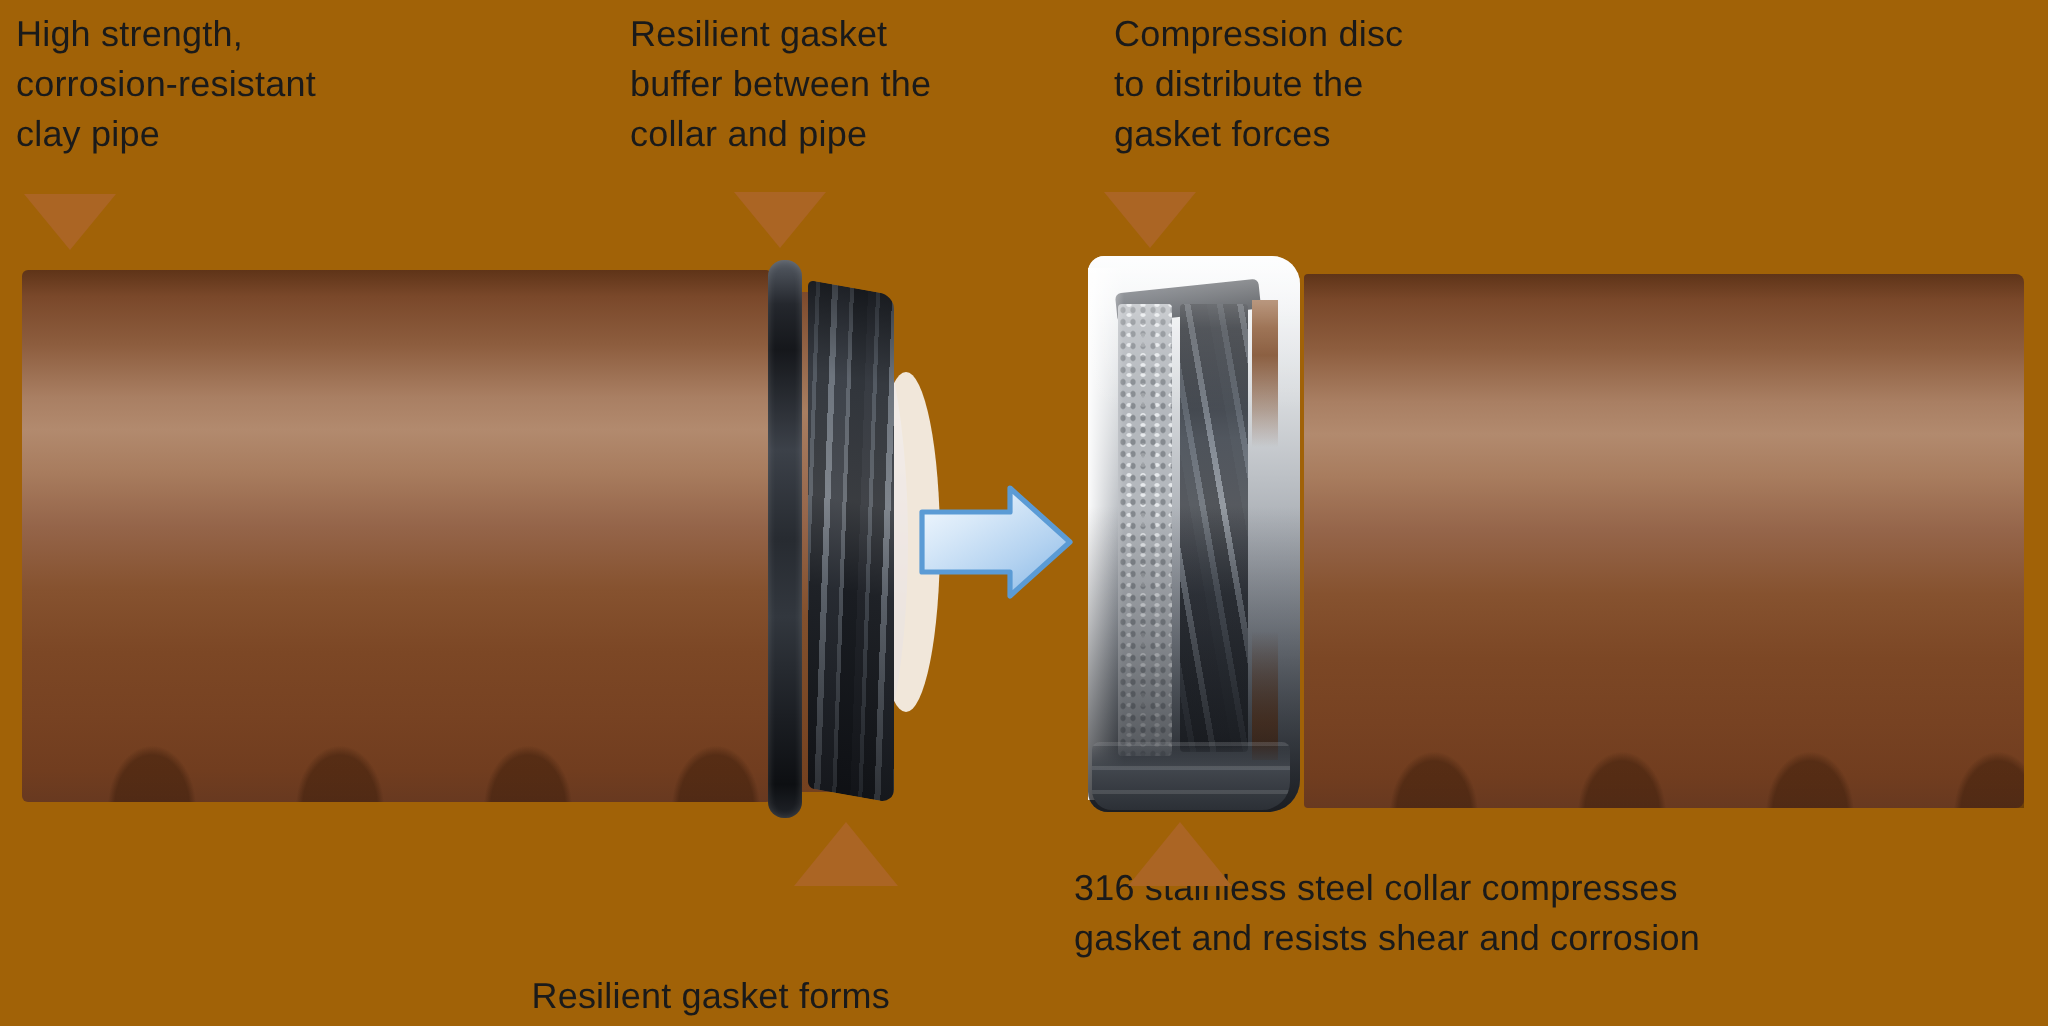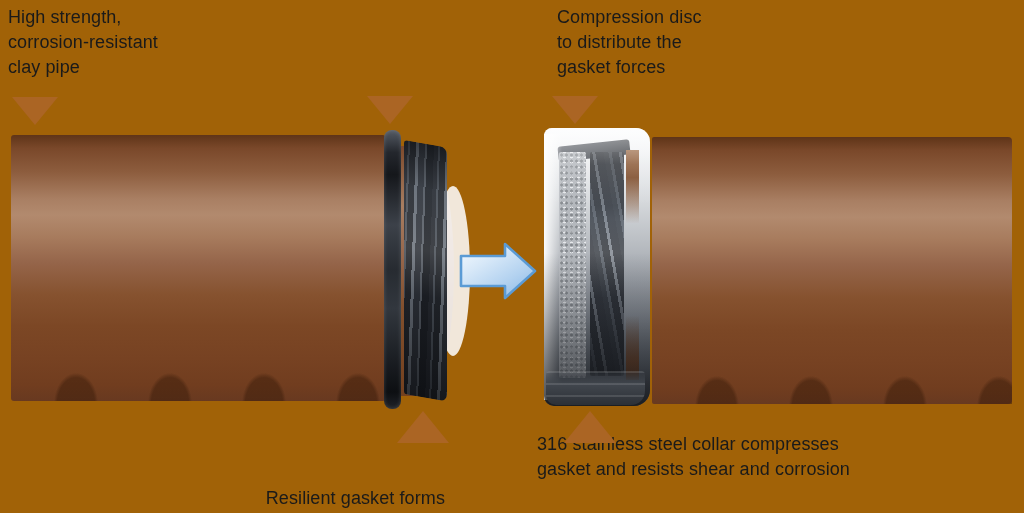--- a/index.html
+++ b/index.html
@@ -121,20 +121,23 @@
   .arrow{position:absolute;left:459px;top:242px;width:79px;height:60px;z-index:2;}
 </style>
 </head>
 <body>
 
 <div class="stage">
 
   <div class="label l-clay">High strength,
 corrosion-resistant
 clay pipe</div>
+  <div class="label l-buffer">Resilient gasket
+buffer between the
+collar and pipe</div>
   <div class="label l-disc">Compression disc
 to distribute the
 gasket forces</div>
   <div class="label l-seal">Resilient gasket forms
 watertight seal</div>
   <div class="label l-collar">316 stainless steel collar compresses
 gasket and resists shear and corrosion</div>
 
   <div class="tri down t1"></div>
   <div class="tri down t2"></div>

